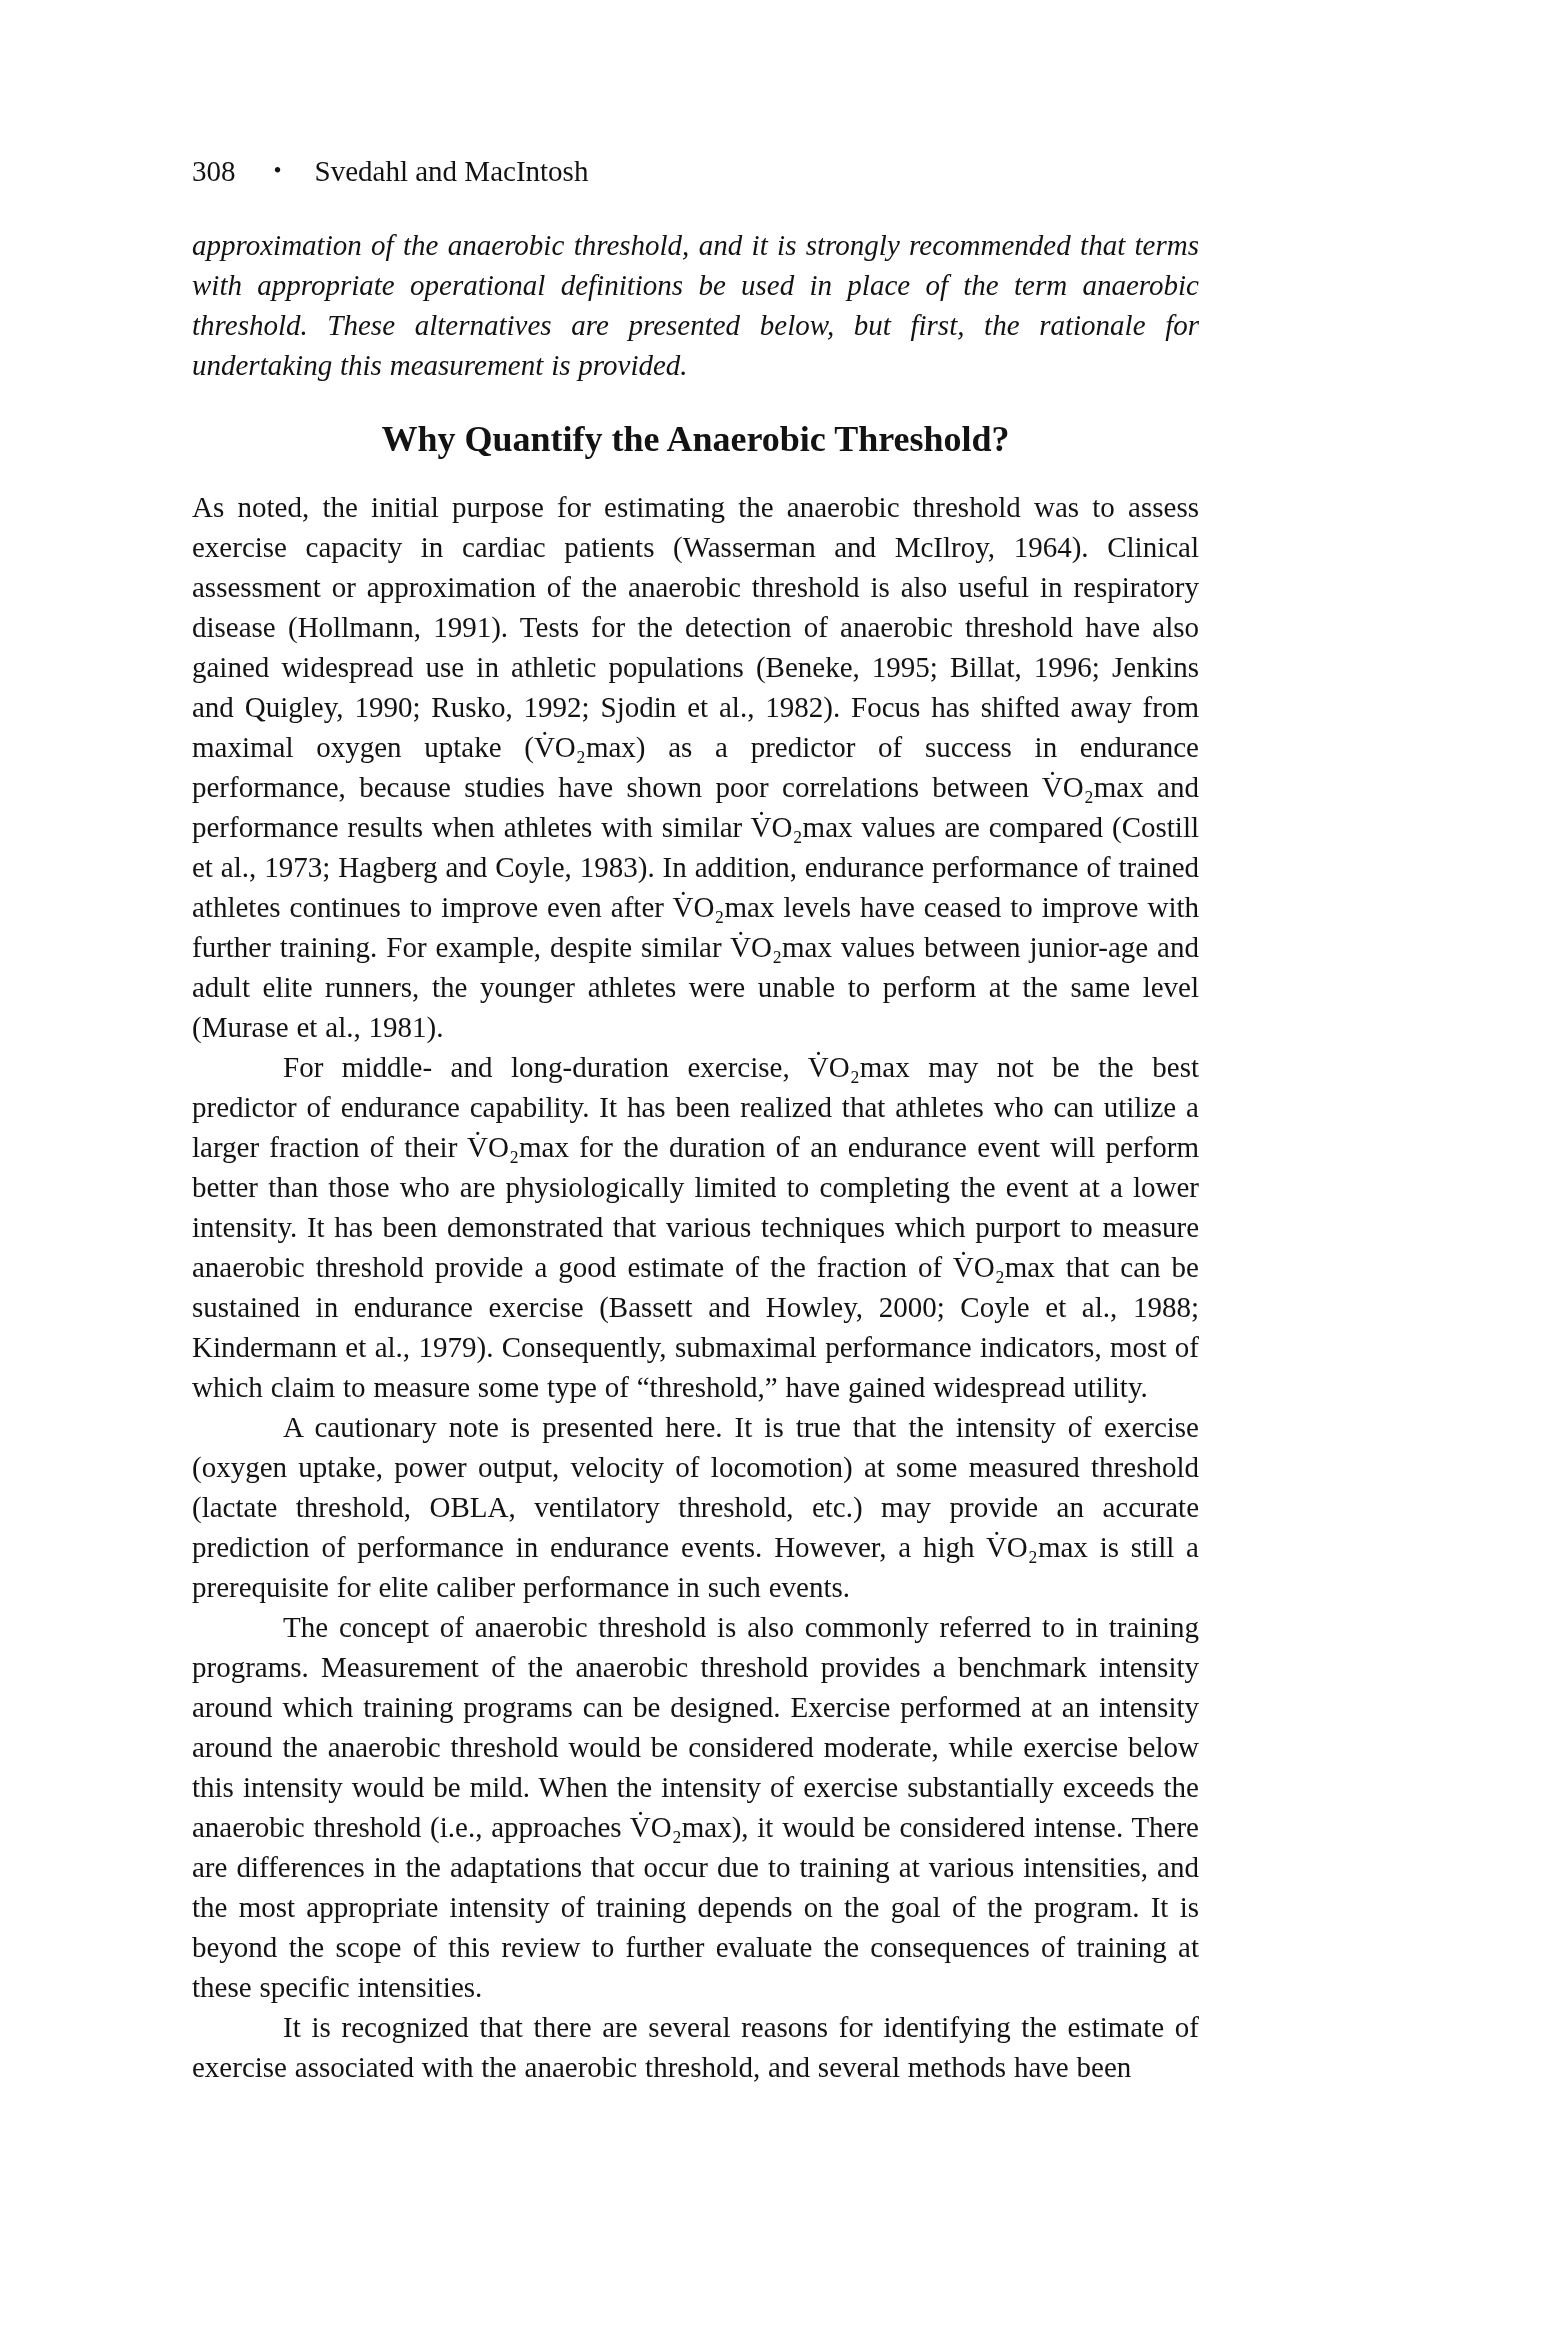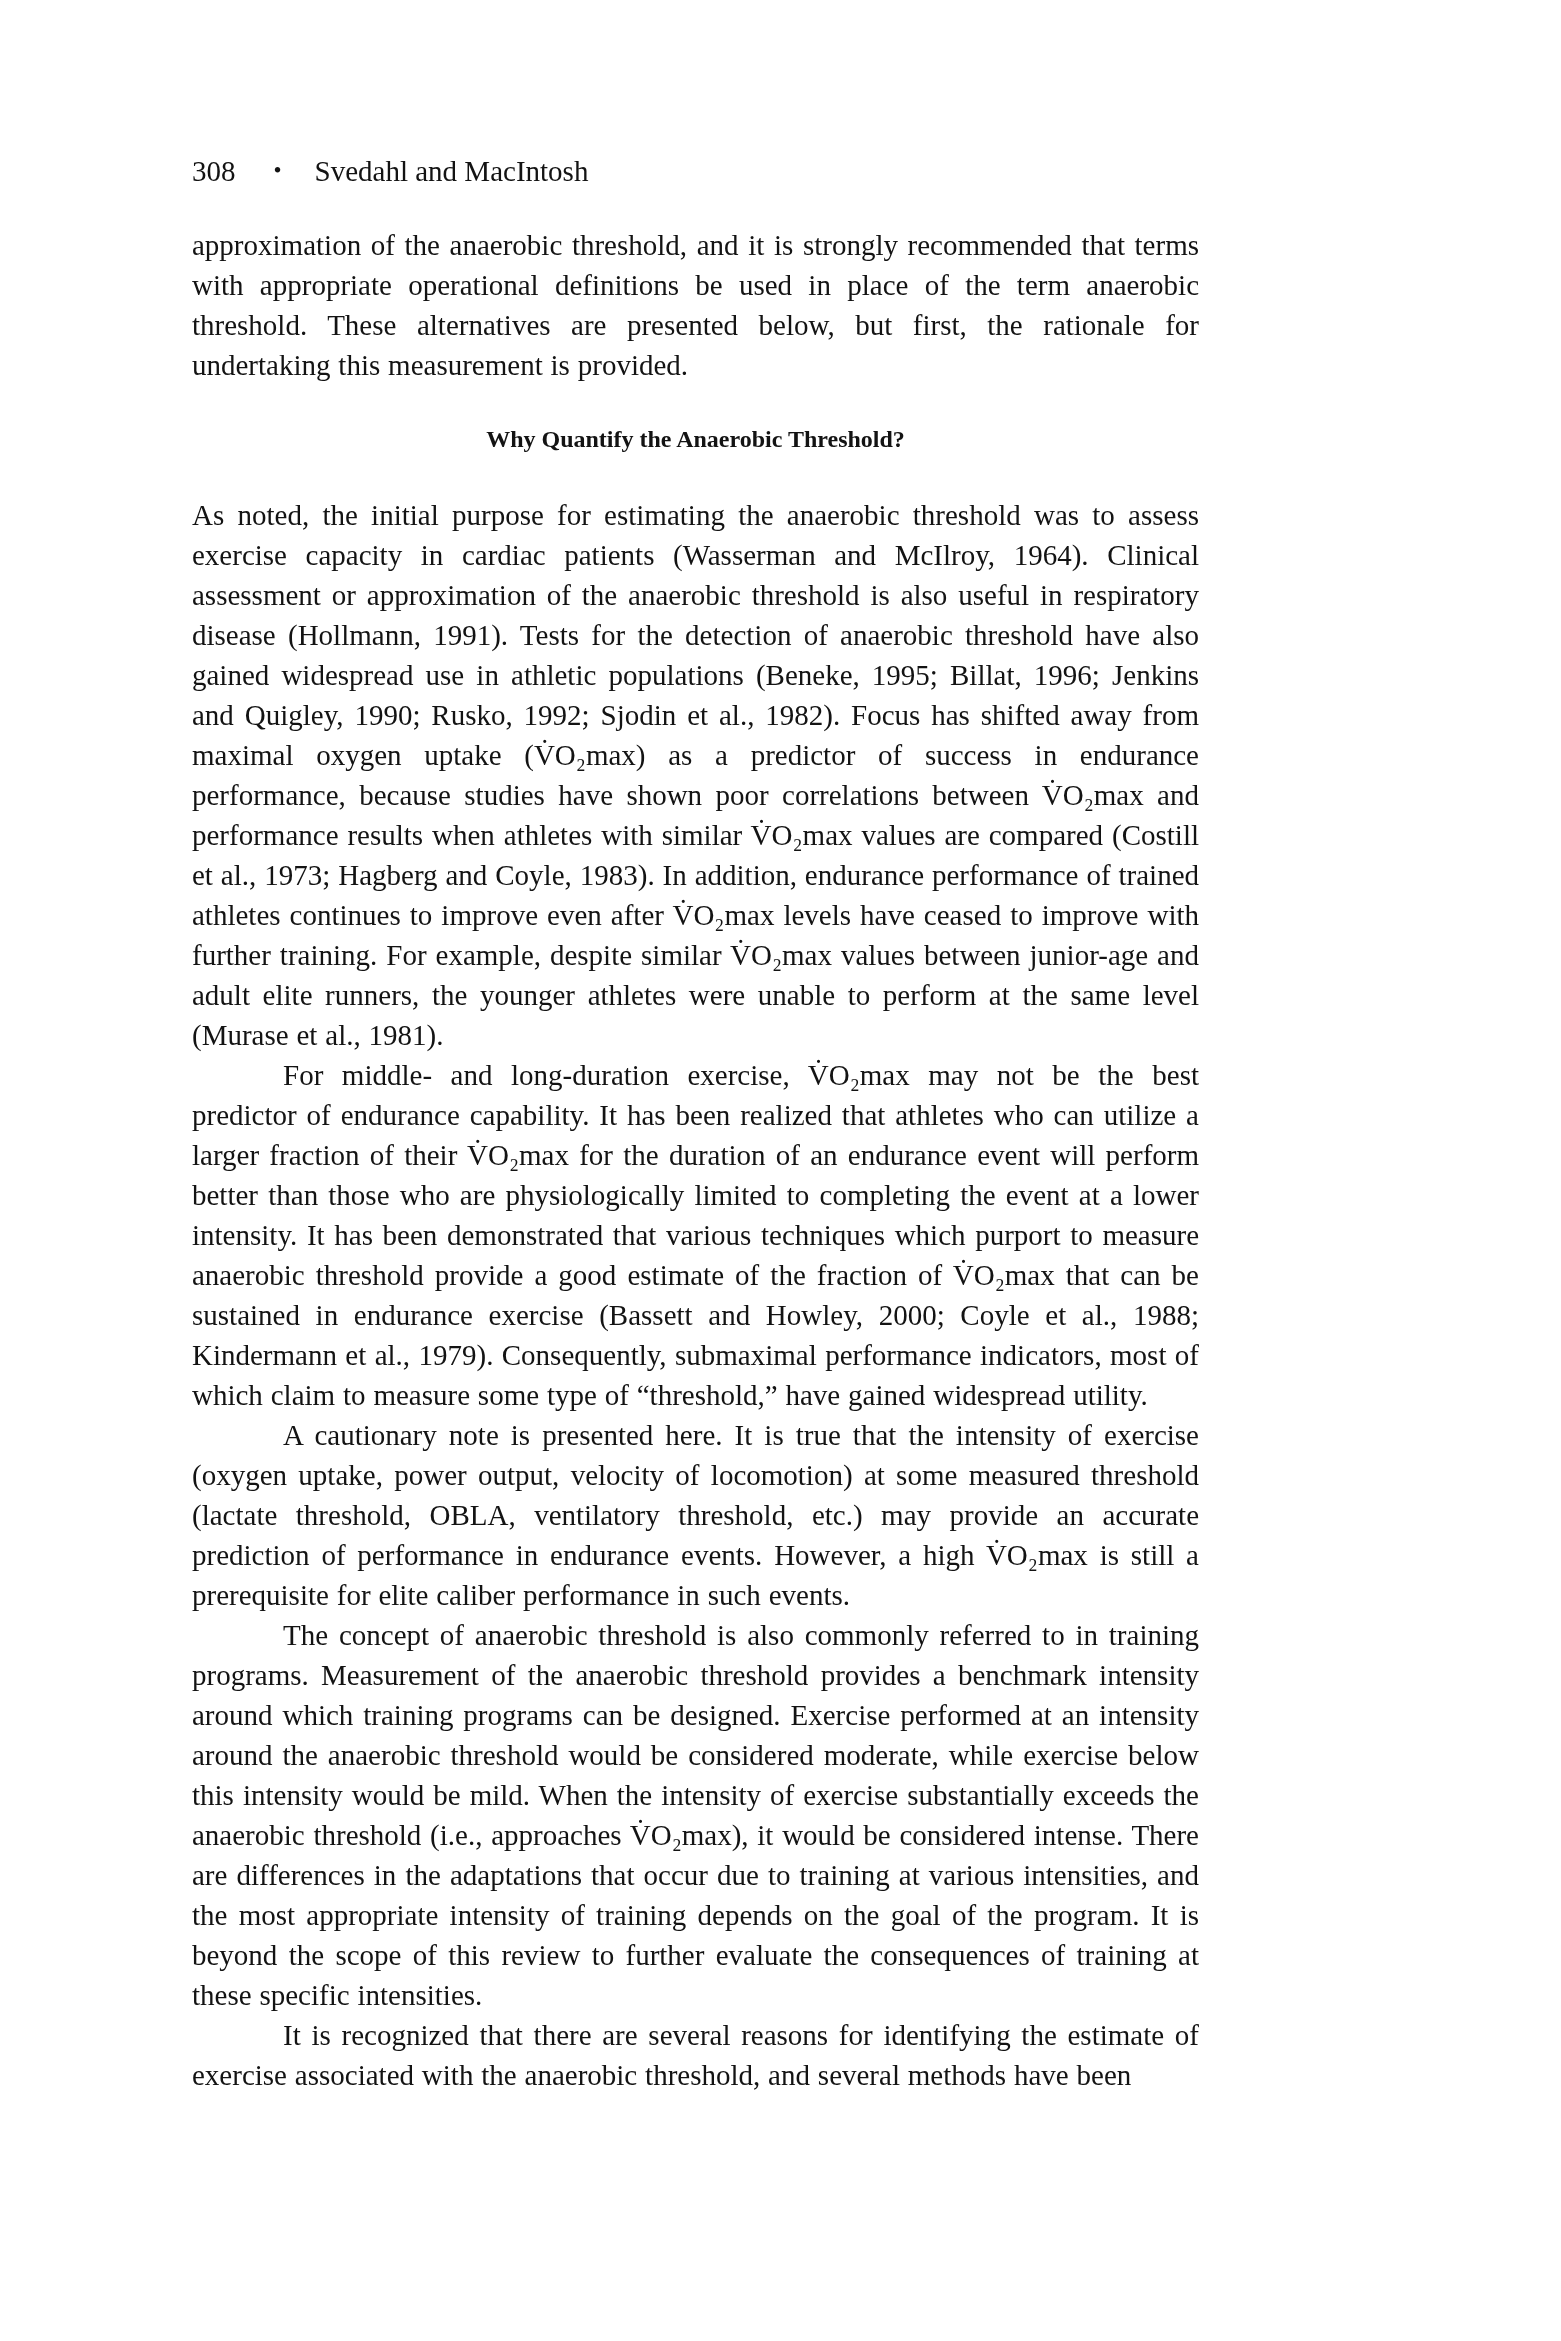--- a/index.html
+++ b/index.html
@@ -28,30 +28,30 @@
     vertical-align: 3px;
   }
 
   .par {
     font-size: 29px;
     line-height: 40px;
     text-align: justify;
     margin: 0;
     word-spacing: 0.6px;
   }
-  .par.first { margin-top: 34px; }
+  .par.first { margin-top: 34px; font-style: italic; }
   .no-indent { text-indent: 0; }
   .indent { text-indent: 91px; }
 
   .heading {
-    font-size: 24px;
+    font-size: 36px;
     line-height: 40px;
     font-weight: bold;
     text-align: center;
-    margin: 34px 0 36px 0;
+    margin: 34px 0 28px 0;
   }
 </style>
 </head>
 <body>
 
 <div class="page">
 
   <div class="running-header">
     <span>308</span><span class="sep">•</span><span>Svedahl and MacIntosh</span>
   </div>

